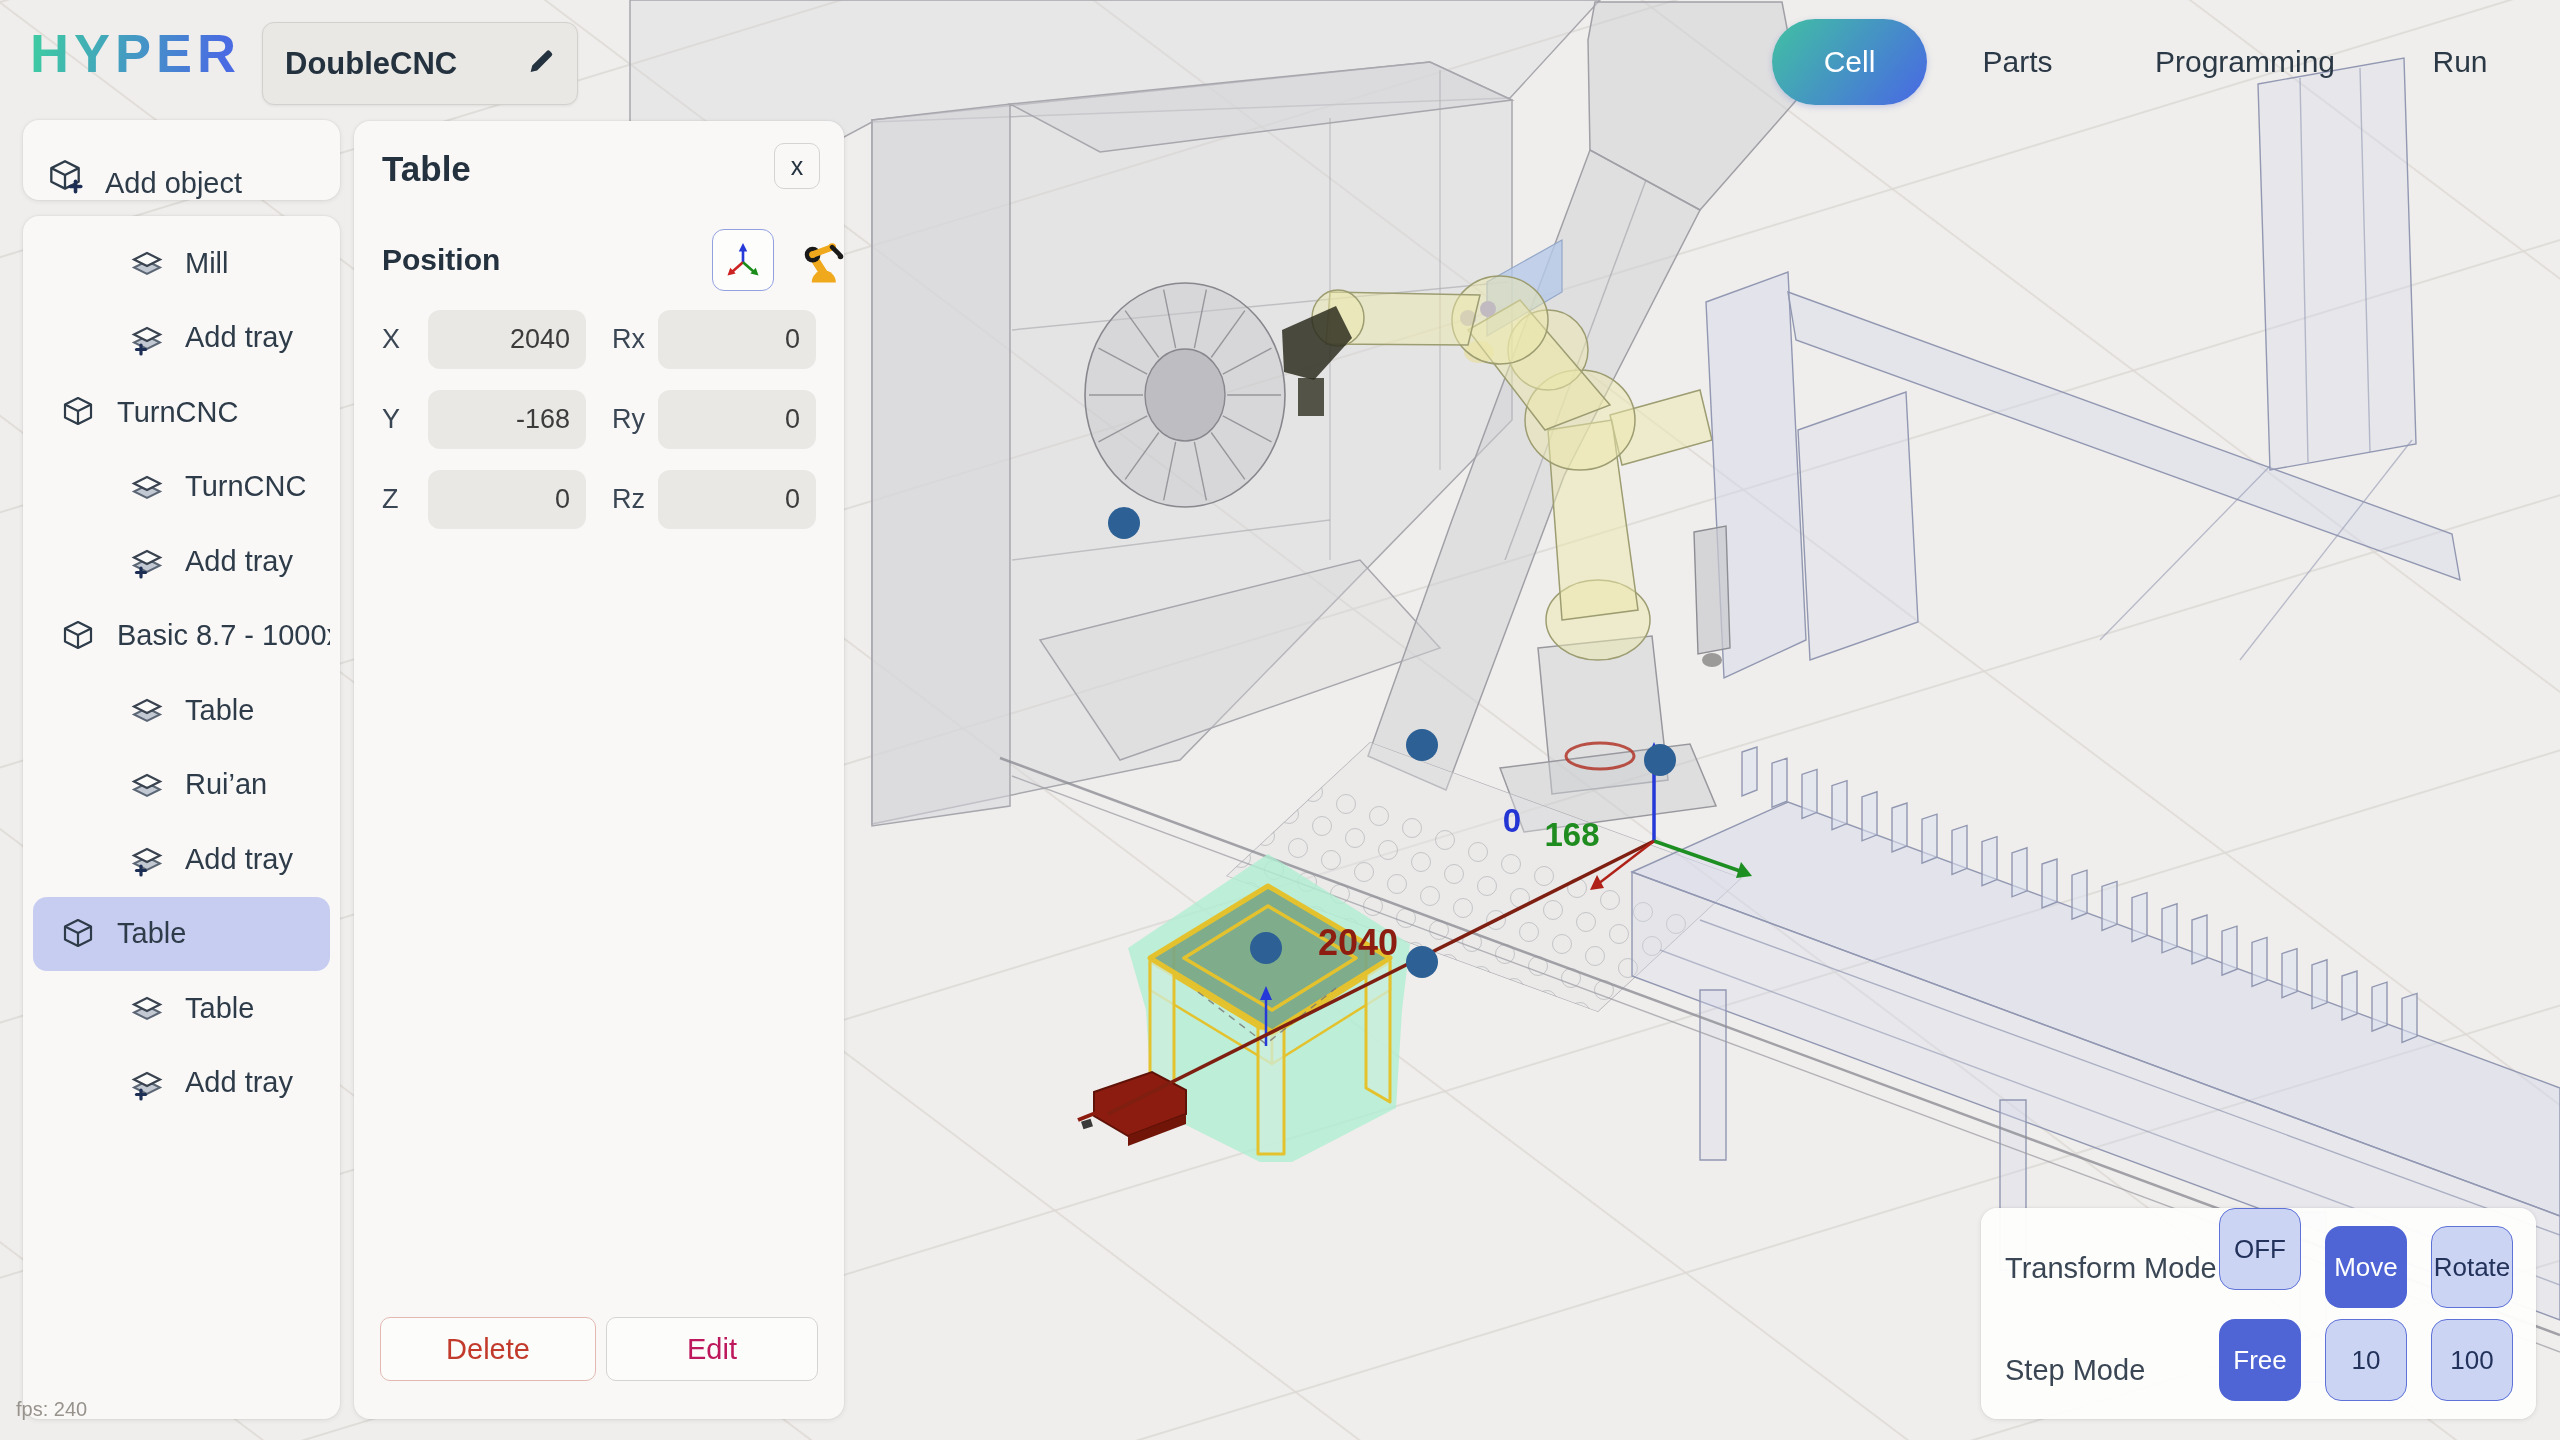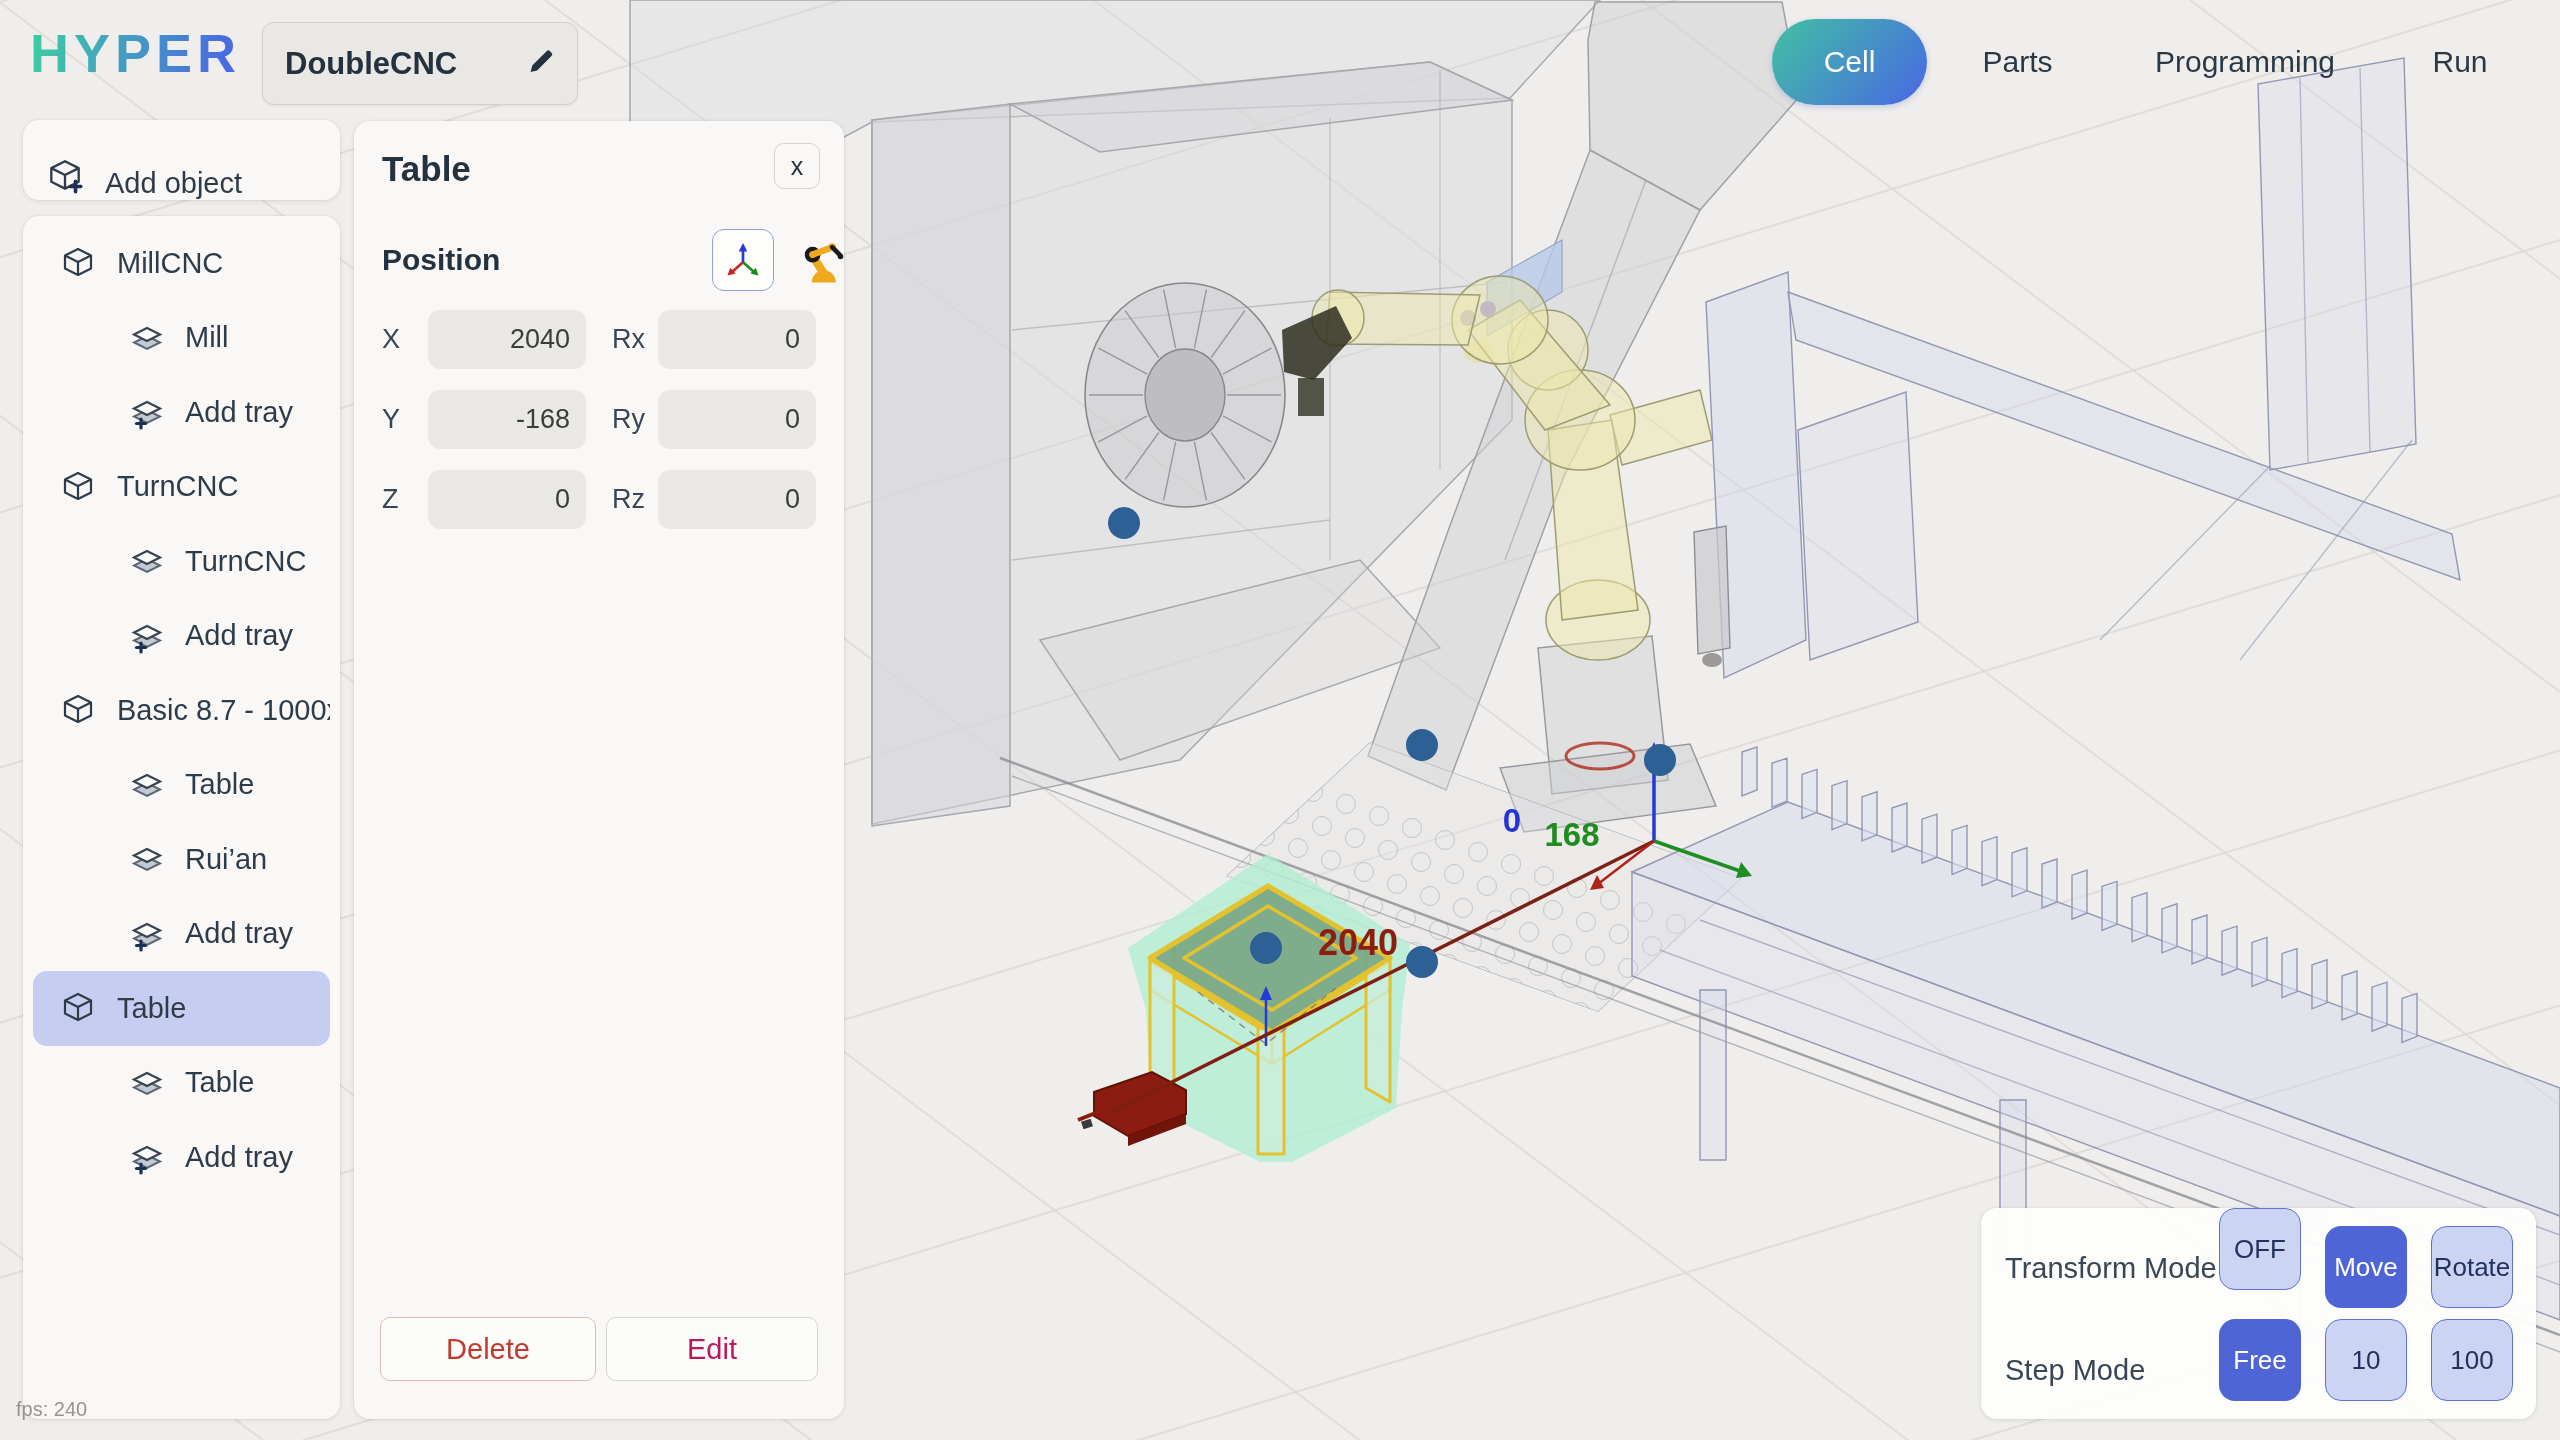--- a/index.html
+++ b/index.html
@@ -411,30 +411,20 @@
           <line x1="29" y1="24" x2="29" y2="34"></line>
           <line x1="24" y1="29" x2="34" y2="29"></line>
         </g>
     </svg>
   </span>
   <span class="lbl">Add object</span>
 </div>
 
 <div class="card tree-card">
 
-  <div class="tree-row">
-    <span class="ic">
-        <svg width="38" height="38" viewBox="0 0 38 38" fill="none" stroke="#2e3b49" stroke-width="2.2" stroke-linejoin="round">
-          <path d="M19 5 L32 11.5 V24.5 L19 31 L6 24.5 V11.5 Z"></path>
-          <path d="M6 11.5 L19 18 L32 11.5"></path>
-          <path d="M19 18 V31"></path>
-        </svg>
-      </span>
-    <span>MillCNC</span>
-  </div>
 
   <div class="tree-row child">
     <span class="ic">
         <svg width="36" height="36" viewBox="0 0 36 36">
           <path d="M18 16 L31 22.5 L18 29 L5 22.5 Z" fill="#c3c9d3" stroke="#5b6675" stroke-width="2"></path>
           <path d="M18 8 L31 14.5 L18 21 L5 14.5 Z" fill="#fbfbfa" stroke="#39434f" stroke-width="2.2"></path>
         </svg>
       </span>
     <span>Mill</span>
   </div>

